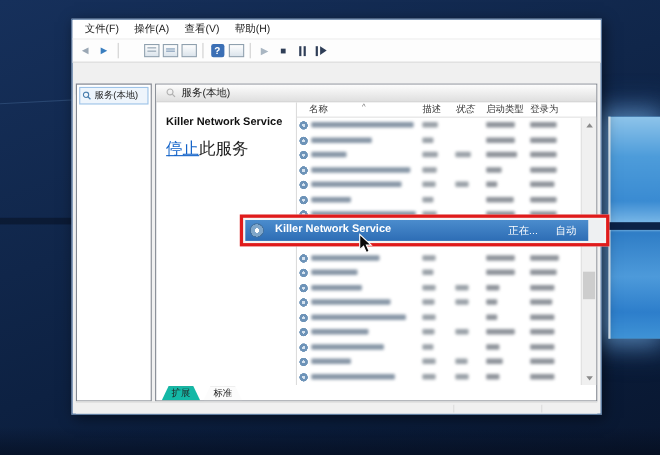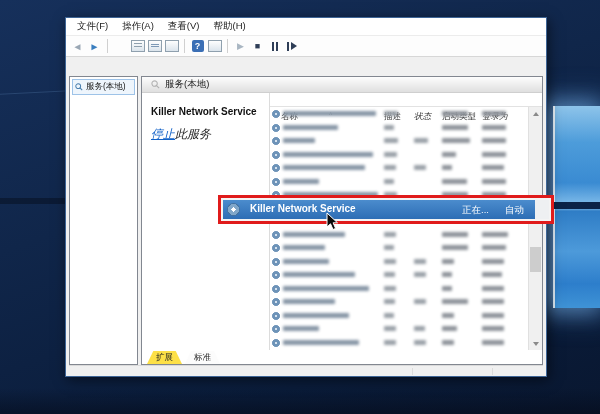--- a/index.html
+++ b/index.html
@@ -50,27 +50,27 @@
   
   .tree{position:absolute;left:3px;top:58px;width:69px;bottom:11px;background:#fff;border:1px solid #828790;box-sizing:border-box;}
   .tree-item{margin:2px 2px;display:flex;align-items:center;gap:3px;padding:1px 2px;border:1px solid #9ec3e8;background:#eef5fc;}
   .tree-item span{font-size:8.5px;color:#1a1a1a;white-space:nowrap;overflow:hidden;}
   .rightpane{position:absolute;left:75px;top:58px;right:3px;bottom:11px;background:#fff;border:1px solid #828790;box-sizing:border-box;}
   .pane-header{height:15px;background:linear-gradient(#fdfdfd,#dfdfdf);border-bottom:1px solid #cfcfcf;display:flex;align-items:center;gap:5px;padding-left:9px;}
   .pane-header span{font-size:9.5px;color:#222;}
   .pane-body{position:absolute;top:16px;left:0;right:0;bottom:14px;}
   .info{position:absolute;left:0;top:0;bottom:0;width:127px;padding:13px 0 0 9px;box-sizing:border-box;}
   .info-title{font-size:10px;font-weight:bold;color:#111;margin-bottom:9px;}
-  .info-link-line{font-size:12px;color:#222;margin-bottom:2px;font-style:italic;}
+  .info-link-line{font-size:15px;color:#222;margin-bottom:2px;}
   .info-link-line a{color:#1262c8;text-decoration:underline;}
   .listcard{position:absolute;left:127px;top:0;right:0;bottom:0;border-left:1px solid #dcdcdc;}
   .colheaders{position:absolute;top:0;left:0;right:0;height:13px;border-bottom:1px solid #e2e2e2;font-size:8.5px;color:#333;}
-  .colheaders span{position:absolute;top:18px;}
+  .colheaders span{position:absolute;top:1px;}
   .ch-name{left:11px;} .ch-sort{left:59px;color:#666;font-size:7px;} .ch-desc{left:114px;}
-  .ch-status{left:144px;font-style:italic;} .ch-startup{left:172px;} .ch-logon{left:212px;font-style:italic;}
+  .ch-status{left:144px;font-style:italic;} .ch-startup{left:172px;} .ch-logon{left:212px;}
   .rows{position:absolute;top:14px;left:0;right:14px;bottom:0;overflow:hidden;}
   .srow{position:relative;height:13.5px;}
   .gear{position:absolute;left:2px;top:3px;width:8px;height:8px;border-radius:50%;
     background:radial-gradient(circle,#d5e2ef 0 24%,#6d93b8 25% 68%,rgba(109,147,184,0) 70%);
     filter:blur(.4px);}
   .bar{position:absolute;top:4px;height:5px;border-radius:1px;filter:blur(1.4px);}
   .b-name{left:13px;background:#8796a6;}
   .b-desc{left:114px;background:#9aa1a8;}
   .b-status{left:144px;background:#9aa1a8;}
   .b-startup{left:172px;background:#8f949b;}
@@ -80,21 +80,21 @@
   .scroll{position:absolute;top:14px;right:0;bottom:0;width:14px;background:#f0f0f0;border-left:1px solid #e0e0e0;box-sizing:border-box;}
   .sc-btn{position:absolute;left:0;right:0;height:13px;display:flex;align-items:center;justify-content:center;}
   .sc-up{top:0;} .sc-down{bottom:0;}
   .tri-up{width:0;height:0;border-left:3px solid transparent;border-right:3px solid transparent;border-bottom:4px solid #8a8a8a;}
   .tri-down{width:0;height:0;border-left:3px solid transparent;border-right:3px solid transparent;border-top:4px solid #8a8a8a;}
   .sc-thumb{position:absolute;left:1px;right:1px;top:140px;height:25px;background:#cdcdcd;}
   
   .tabs{position:absolute;left:5px;bottom:0;height:13px;display:flex;gap:3px;}
   .tab{font-size:8.5px;color:#222;padding:0 9px;line-height:13px;background:#fcfcfc;
     clip-path:polygon(0 100%,100% 100%,82% 0,18% 0);filter:drop-shadow(0 0 .6px #777);}
-  .tab.active{background:#fde047;}
+  .tab.active{background:#14b8a6;}
   .statusbar{position:absolute;left:3px;right:3px;bottom:0;height:10px;background:#f0f0f0;border-top:1px solid #dadada;}
   .sb-sep{position:absolute;top:2px;bottom:1px;width:1px;background:#dcdcdc;}
   .sb-sep.s1{right:130px;} .sb-sep.s2{right:50px;}
   
   .annotation{position:absolute;left:218px;top:195px;width:330px;height:23px;border:3px solid #e01b1b;z-index:6;background:#f4f4f4;}
   .sel-row{position:absolute;left:2px;top:2px;right:16px;bottom:2px;
     background:linear-gradient(#4b8ccd,#2d6db5);display:flex;align-items:center;}
   .sel-gap{position:absolute;right:2px;top:2px;bottom:2px;width:14px;background:#eef0f2;}
   .sel-gear{position:absolute;left:4px;top:3px;width:13px;height:13px;border-radius:50%;
     background:radial-gradient(circle,#ffffff 0 22%,#7fa6c9 23% 60%,#44719d 61% 78%,rgba(0,0,0,0) 80%);

